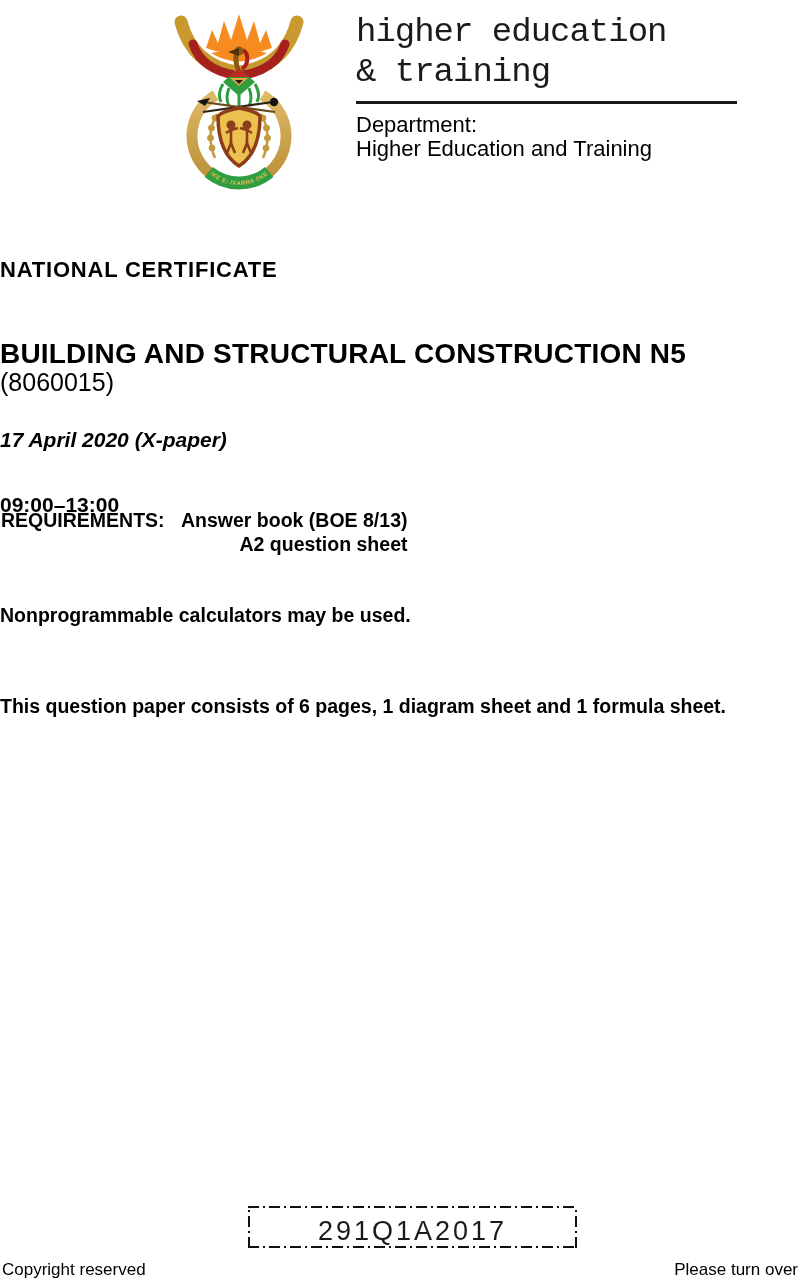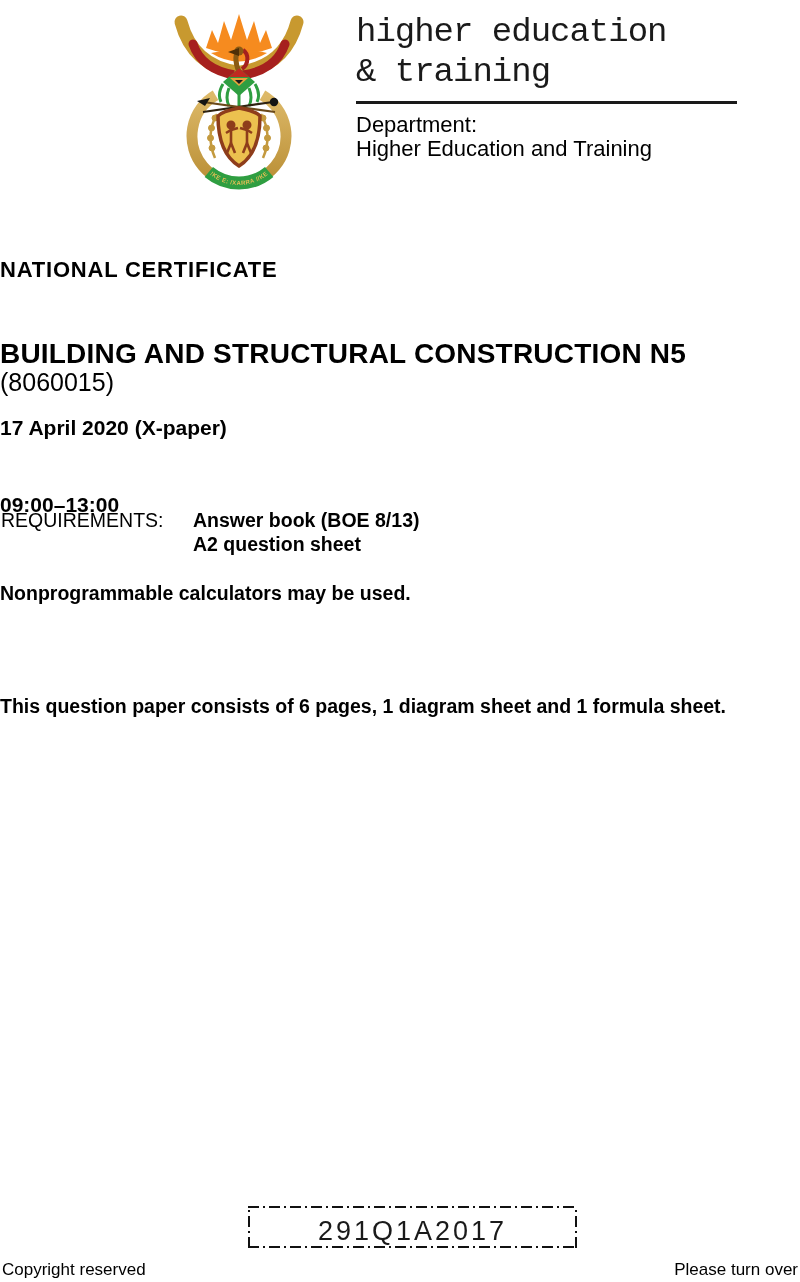--- a/index.html
+++ b/index.html
@@ -20,26 +20,26 @@
     color:#1a1a1a;font-weight:500;
   }
   .rule{width:381px;height:3px;background:#1a1a1a;margin-top:9px;}
   .dept{margin-top:9px;font-size:22px;line-height:24px;color:#000000;}
   .dept .country{font-weight:bold;letter-spacing:0.2px;}
   
   .cline{position:absolute;left:0;width:666px;text-align:left;white-space:nowrap;}
   .cert{top:257px;font-size:22px;font-weight:bold;letter-spacing:0.8px;}
   .title{top:306px;font-size:28px;font-weight:bold;letter-spacing:0.2px;margin-top:32px;}
   .code{top:368px;font-size:25px;}
-  .date{top:416px;font-size:21px;font-weight:bold;}
+  .date{top:428px;font-size:21px;font-weight:bold;font-style:italic;}
   .time{top:453px;font-size:21px;font-weight:bold;margin-top:40px;}
   
-  .req-label{position:absolute;left:1px;top:509px;font-size:19.5px;font-weight:normal;}
-  .req-items{position:absolute;left:193px;top:509px;font-size:19.5px;font-weight:bold;line-height:23.5px;}
-  .calc-note{top:582px;font-size:19.5px;font-weight:bold;}
+  .req-label{position:absolute;left:1px;top:509px;font-size:19.5px;font-weight:bold;}
+  .req-items{position:absolute;left:181px;top:509px;font-size:19.5px;font-weight:bold;line-height:23.5px;text-align:right;}
+  .calc-note{top:604px;font-size:19.5px;font-weight:bold;}
   .pages-note{top:695px;font-size:19.5px;font-weight:bold;}
   
   .exam-box{
     position:absolute;left:248px;top:1206px;width:329px;height:42px;
     display:flex;align-items:center;justify-content:center;
     background-image:
       repeating-linear-gradient(90deg,#111 0 11px,transparent 11px 15px,#111 15px 17px,transparent 17px 21px),
       repeating-linear-gradient(90deg,#111 0 11px,transparent 11px 15px,#111 15px 17px,transparent 17px 21px),
       repeating-linear-gradient(0deg,#111 0 11px,transparent 11px 15px,#111 15px 17px,transparent 17px 21px),
       repeating-linear-gradient(0deg,#111 0 11px,transparent 11px 15px,#111 15px 17px,transparent 17px 21px);

